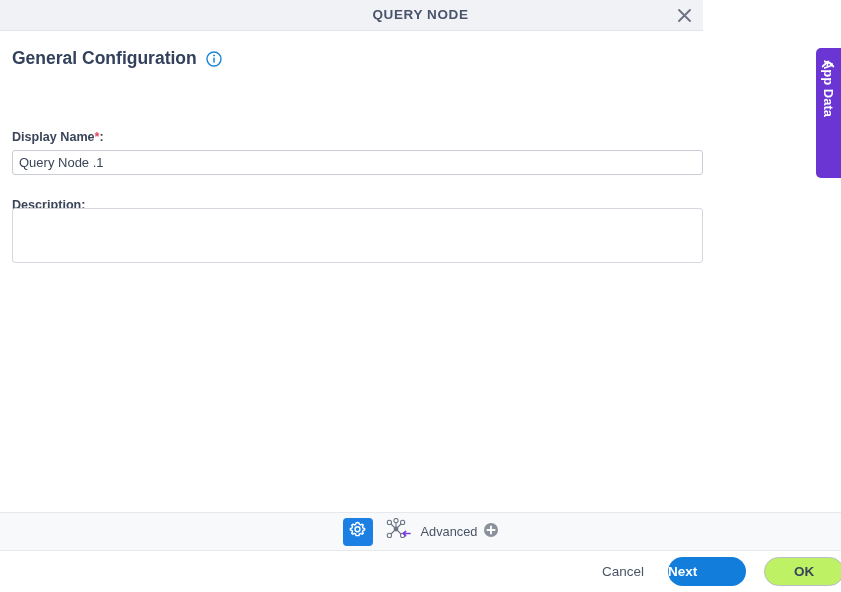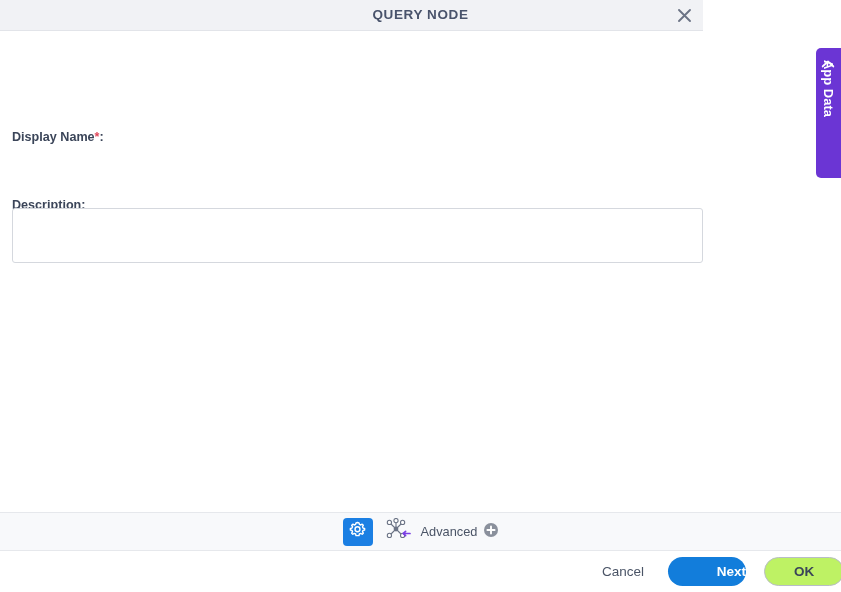--- a/index.html
+++ b/index.html
@@ -229,21 +229,21 @@
     padding: 4px 6px;
   }
   .btn-next {
     background: #127ddb;
     color: #ffffff;
     font-weight: bold;
     border-radius: 16px;
     width: 78px;
     height: 29px;
     line-height: 29px;
-    text-align: right;
+    text-align: left;
   }
   .btn-ok {
     background: #bef264;
     color: #3b4559;
     font-weight: bold;
     border: 1px solid #b8bdc7;
     border-radius: 16px;
     width: 80px;
     height: 29px;
     line-height: 27px;
@@ -258,24 +258,35 @@
   <div class="titlebar-text">QUERY NODE</div>
   <div class="close-btn">
     <svg width="15" height="15" viewBox="0 0 15 15" aria-hidden="true">
       <path d="M2 2 L13 13 M13 2 L2 13" stroke="#6b7385" stroke-width="1.9" stroke-linecap="round" fill="none"></path>
     </svg>
   </div>
 </div>
 
 <div class="content">
 
+  <div class="section-title">
+    <span>General Configuration</span>
+    <span class="info-icon">
+      <svg width="16" height="16" viewBox="0 0 16 16" aria-hidden="true">
+        <circle cx="8" cy="8" r="7" fill="none" stroke="#1785d6" stroke-width="1.4"></circle>
+        <circle cx="8" cy="4.4" r="0.95" fill="#1785d6"></circle>
+        <rect x="7.25" y="6.4" width="1.5" height="5.3" rx="0.7" fill="#1785d6"></rect>
+      </svg>
+    </span>
+  </div>
 
   <div class="field-label label-display">
     <span>Display Name</span><span class="req">*</span><span>:</span>
   </div>
+  <input class="text-input" type="text" value="Query Node .1" style="">
 
   <div class="field-label label-description">
     <span>Description</span><span>:</span>
   </div>
   <textarea class="text-area" placeholder="" style=""></textarea>
 
 </div>
 
 <div class="side-tab">
   <div class="side-tab-chevron">

